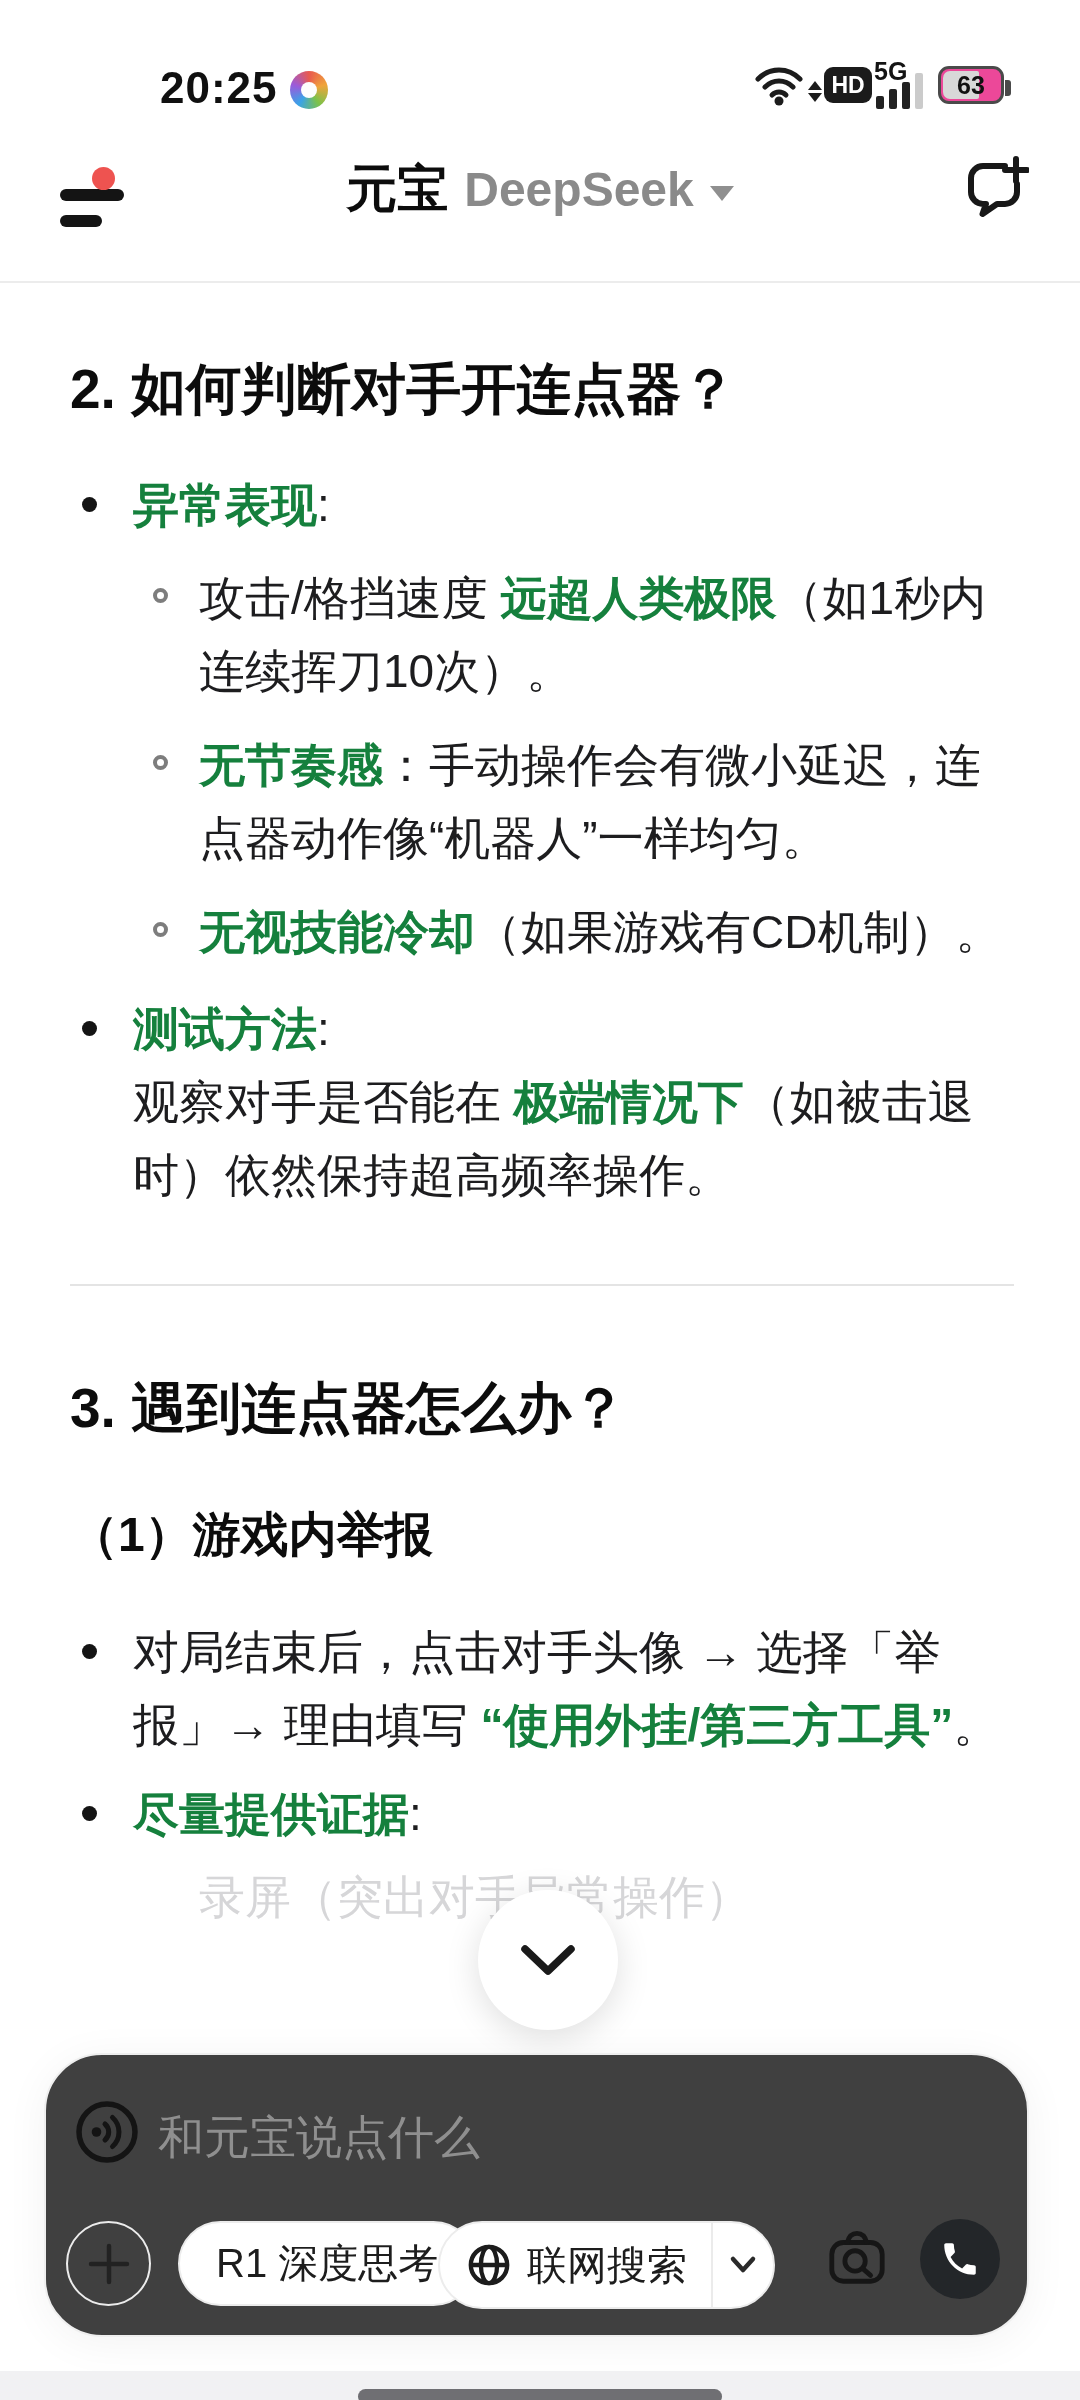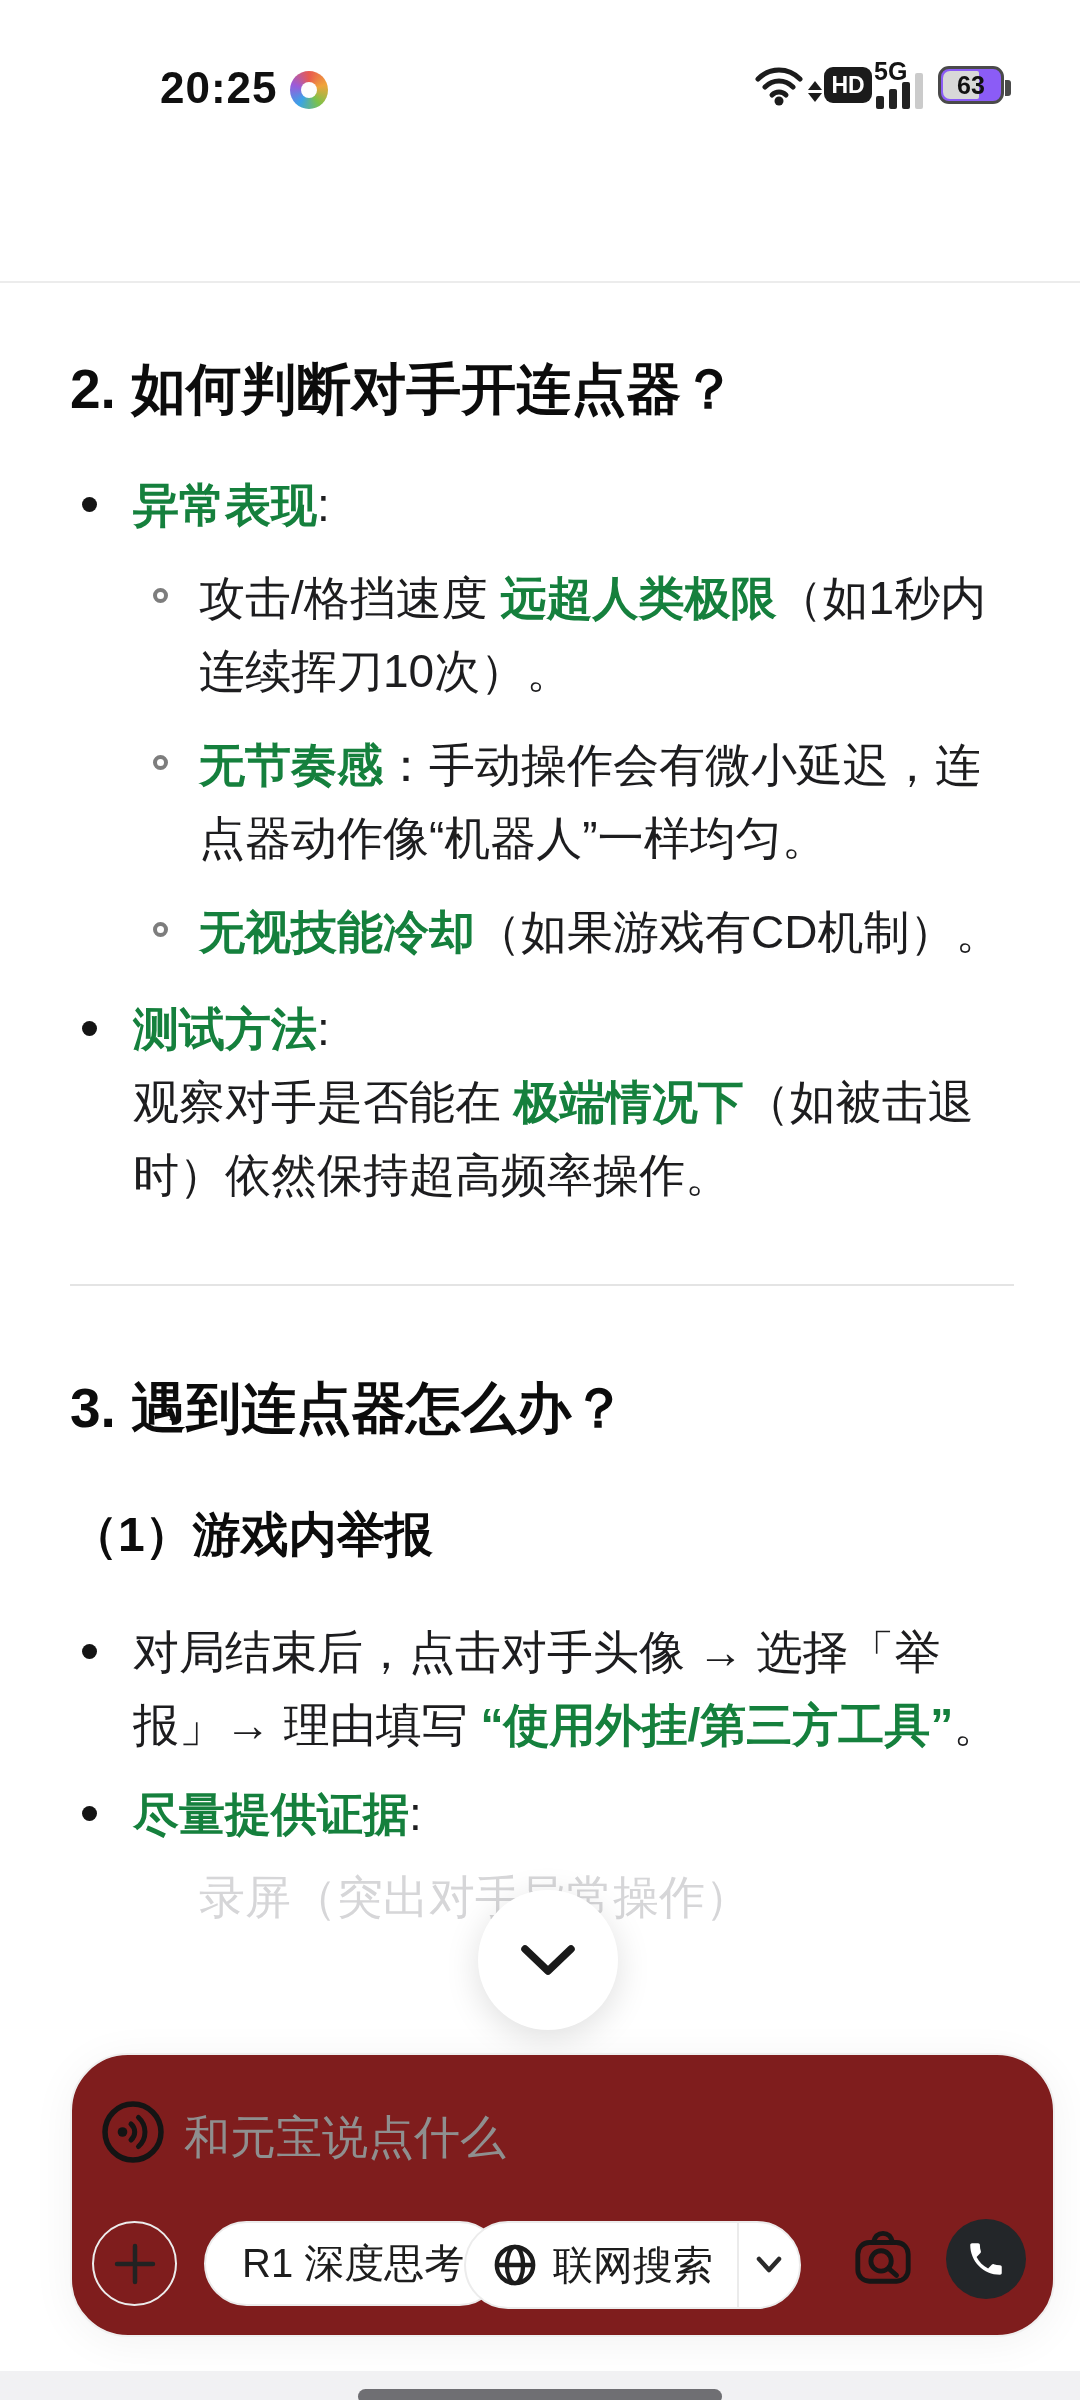--- a/index.html
+++ b/index.html
@@ -19,21 +19,21 @@
   .tri-up { width:0; height:0; border-left:7px solid transparent; border-right:7px solid transparent; border-bottom:9px solid #1c1c1c; }
   .tri-dn { width:0; height:0; border-left:7px solid transparent; border-right:7px solid transparent; border-top:9px solid #1c1c1c; }
   .hd-badge { width:48px; height:36px; background:#1b1b1b; border-radius:9px; color:#fff; font-size:23px; font-weight:700;
     display:flex; align-items:center; justify-content:center; letter-spacing:0; }
   .sig { position:relative; width:62px; height:52px; }
   .sig-label { position:absolute; left:0; top:-2px; font-size:25px; font-weight:700; color:#141414; }
   .sig-bars { position:absolute; left:2px; bottom:2px; display:flex; align-items:flex-end; gap:5px; }
   .sig-bars i { display:block; width:8px; border-radius:2px; background:#222; }
   .sig-bars i:nth-child(1){height:13px;} .sig-bars i:nth-child(2){height:20px;} .sig-bars i:nth-child(3){height:27px;}
   .sig-bars i.dim { height:36px; background:#cbcbcb; }
-  .battery { position:relative; width:66px; height:38px; border:3px solid #4a4a4a; border-radius:11px; background:#8b5cf6; }
+  .battery { position:relative; width:66px; height:38px; border:3px solid #4a4a4a; border-radius:11px; background:#ec4899; }
   .battery-fill { position:absolute; left:2px; top:2px; bottom:2px; width:36px; background:#d8d8d8; border-radius:7px 2px 2px 7px; }
   .battery-txt { position:absolute; inset:0; display:flex; align-items:center; justify-content:center; font-size:25px; font-weight:600; color:#111; }
   .battery-nub { position:absolute; right:-10px; top:11px; width:6px; height:16px; background:#4a4a4a; border-radius:0 3px 3px 0; }
 
   
   .header { position:absolute; top:96px; left:0; right:0; height:162px; background:#fff; }
   .menu-btn { position:absolute; left:58px; top:40px; width:80px; height:80px; }
   .menu-bar1 { position:absolute; left:2px; top:30px; width:64px; height:12px; border-radius:7px; background:#141414; }
   .menu-bar2 { position:absolute; left:2px; top:56px; width:42px; height:12px; border-radius:7px; background:#141414; }
   .menu-dot { position:absolute; left:34px; top:8px; width:23px; height:23px; border-radius:50%; background:#ee5350; }
@@ -66,21 +66,21 @@
   .faded-line { margin-top:10px; padding-left:129px; color:#d6d6d8; font-size:46px; line-height:73px; }
 
   
   .scroll-down-btn { position:absolute; left:478px; top:1867px; width:140px; height:140px; border-radius:50%;
     background:#fff; box-shadow:0 8px 34px rgba(0,0,0,.13); display:flex; align-items:center; justify-content:center; z-index:5; }
 
   .fade-overlay { position:absolute; left:0; right:0; top:1975px; height:70px;
     background:linear-gradient(rgba(255,255,255,0), rgba(255,255,255,.95)); z-index:3; }
 
   
-  .input-panel { position:absolute; left:70px; top:2030px; width:985px; height:284px; background:#7f1d1d;
+  .input-panel { position:absolute; left:44px; top:2030px; width:985px; height:284px; background:#404040;
     border:2px solid #efefef; border-radius:58px; box-shadow:0 6px 44px rgba(0,0,0,.05); z-index:6; }
   .voice-btn { position:absolute; left:28px; top:44px; width:66px; height:66px; }
   .input-placeholder { position:absolute; left:112px; top:52px; font-size:46px; color:#8f8f8f; }
   .row2-item { position:absolute; top:166px; }
   .plus-btn { left:20px; width:85px; height:85px; border:2.5px solid #ececec; border-radius:50%;
     display:flex; align-items:center; justify-content:center; }
   .pill { height:85px; border:2.5px solid #ececec; border-radius:44px; display:flex; align-items:center; background:#fff;text-align:right; }
   .r1-pill { left:132px; padding:0 36px; }
   .pill-label { font-size:40px; font-weight:500; color:#1d1d1d; white-space:nowrap; }
   .web-pill { left:392px; padding:0; height:88px; border-radius:46px; }
@@ -127,20 +127,38 @@
           </span>
       </div>
       <div class="battery">
         <span class="battery-fill"></span>
         <span class="battery-txt">63</span>
         <span class="battery-nub"></span>
       </div>
     </div>
   </div>
 
+  <div class="header">
+    <div class="menu-btn">
+      <span class="menu-bar1"></span>
+      <span class="menu-bar2"></span>
+      <span class="menu-dot"></span>
+    </div>
+    <div class="title-wrap">
+      <span class="title-app">元宝</span>
+      <span class="title-model">DeepSeek</span>
+      <span class="title-caret"></span>
+    </div>
+    <div class="newchat-btn">
+      <svg width="70" height="70" viewBox="0 0 70 70" fill="none">
+        <path d="M46 14 H24 a12 12 0 0 0 -12 12 v14 a12 12 0 0 0 12 12 h3 l-3.5 10 14.5 -10 h8 a12 12 0 0 0 12 -12 v-8" stroke="#181818" stroke-width="6" stroke-linecap="round" stroke-linejoin="round"></path>
+        <path d="M57 7 v22 M46 18 h22" stroke="#181818" stroke-width="6" stroke-linecap="round"></path>
+      </svg>
+    </div>
+  </div>
   <div class="header-divider"></div>
 
   <div class="content">
     <h2 class="sec sec2">2. 如何判断对手开连点器？</h2>
 
     <ul class="ul1">
       <li class="li1">
         <span class="dot"></span>
         <span><b>异常表现</b><span>:</span></span>
         <ul class="ul2">

